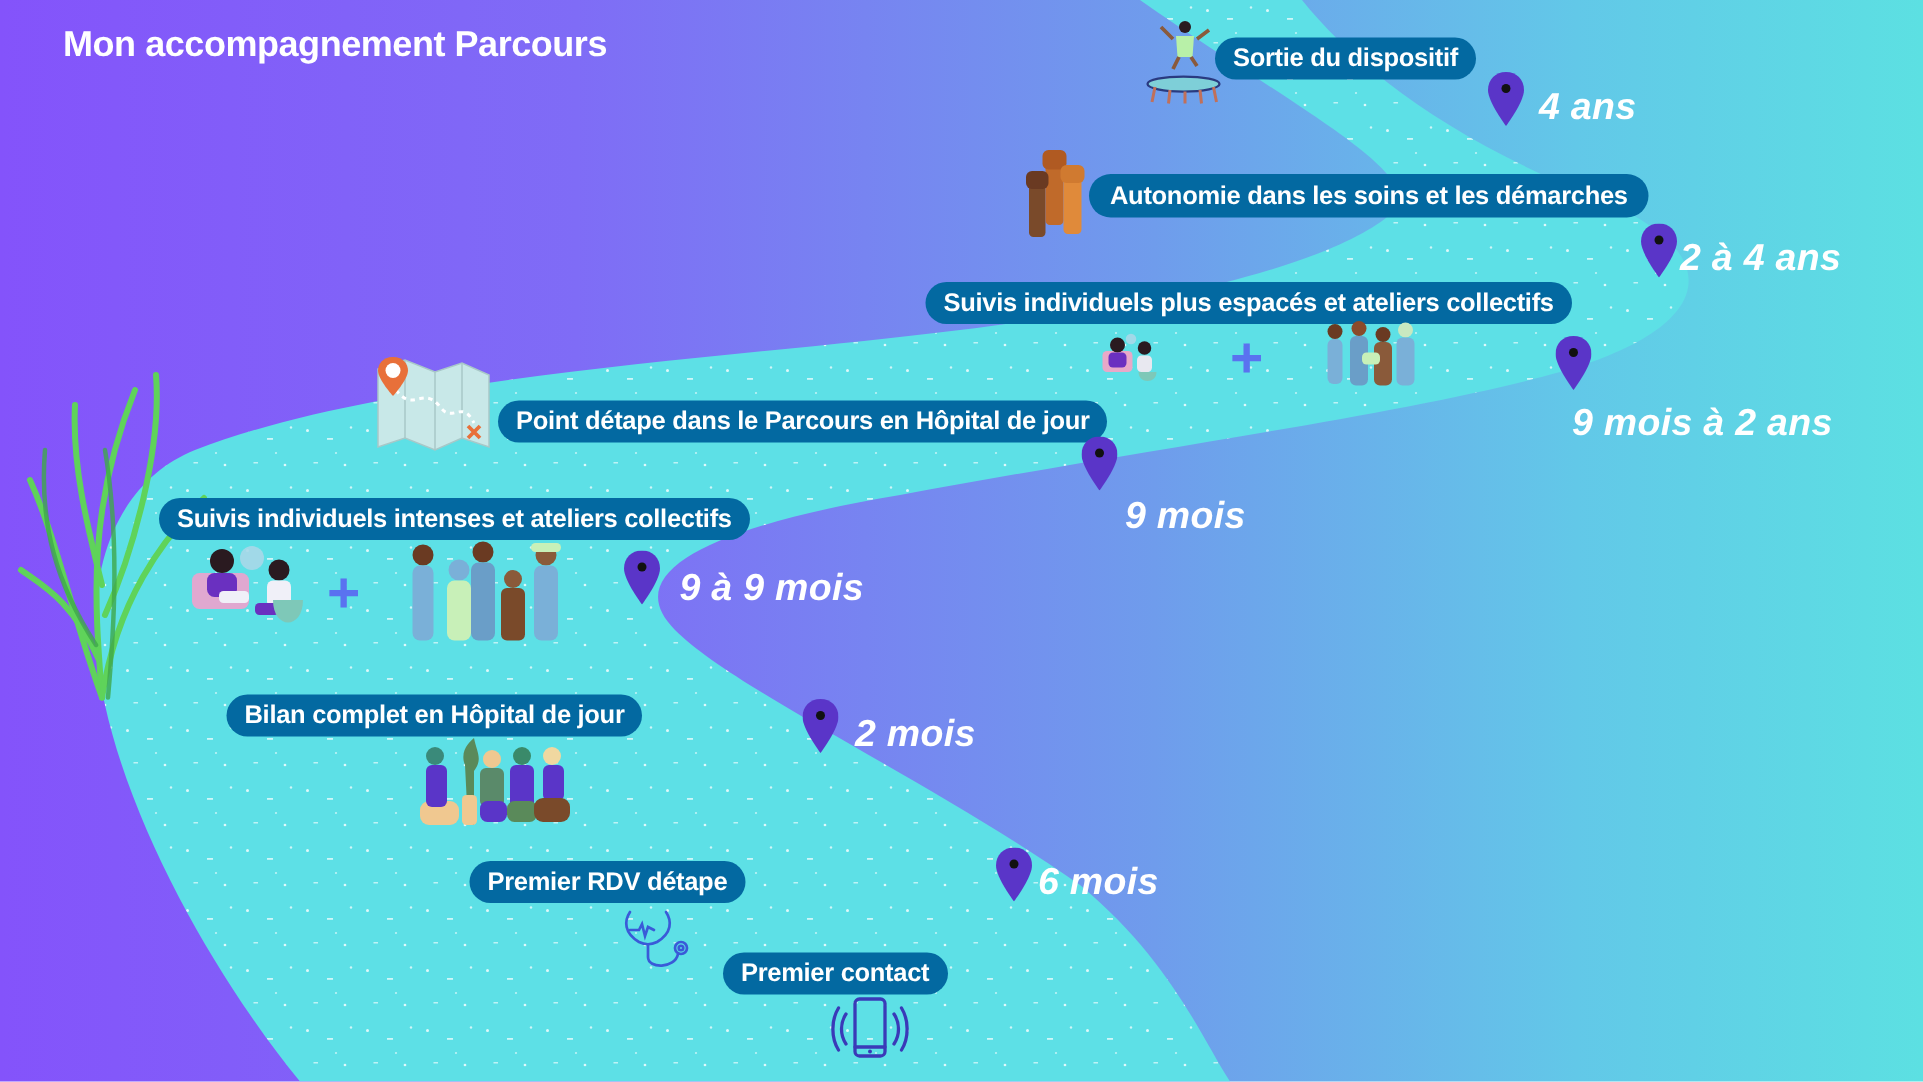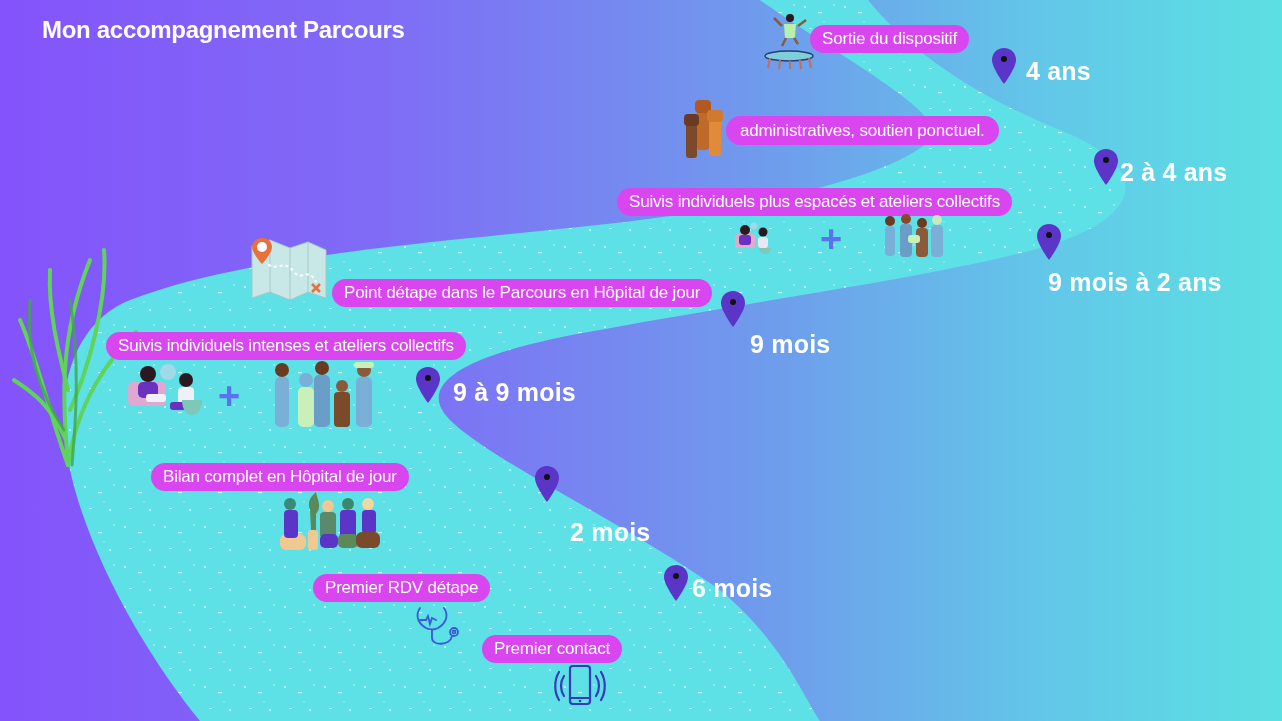--- a/index.html
+++ b/index.html
@@ -9,35 +9,36 @@
       font-family: "Liberation Sans", "DejaVu Sans", sans-serif;
       background: linear-gradient(90deg, #8453fb 0%, #7f6cf6 30%, #6f9cec 60%, #62c8e8 82%, #5ce0e2 100%);
     }
     .road-svg { position: absolute; left: 0; top: 0; width: 1282px; height: 721px; }
     .title {
       position: absolute; left: 18px; top: 16px;
       color: #ffffff; font-size: 24px; font-weight: bold; letter-spacing: -0.3px; margin-left: 24px;
     }
     .pill {
       position: absolute;
-      background: #d946ef;
+      background: #0369a1;
       color: #ffffff;
-      font-weight: normal;
+      font-weight: bold;
       font-size: 17px;
       line-height: 20px;
       padding: 4px 12px;
       border-radius: 14px;
       white-space: nowrap;
       text-align: center;
       letter-spacing: -0.2px;
     }
     .pill.two { line-height: 19px; padding: 5px 14px; border-radius: 18px; font-size: 17px; }
     .time {
       position: absolute;
       color: #ffffff;
+      font-style: italic;
       font-weight: bold;
       font-size: 25px;
       white-space: nowrap;
       letter-spacing: 0.2px;
     }
     .pin { position: absolute; width: 24px; height: 36px; }
     .illu { position: absolute; }
     .plus {
       position: absolute; color: #5a72f0; font-size: 38px; font-weight: bold; line-height: 38px;
     }
@@ -106,21 +107,21 @@
 
 <svg class="illu" style="left:682px; top:100px; width:44px; height:58px;" viewBox="0 0 44 58">
   <rect x="4" y="18" width="11" height="40" rx="3" fill="#7a4a2a"></rect>
   <rect x="15" y="4" width="12" height="46" rx="3" fill="#c06a2a"></rect>
   <rect x="27" y="14" width="12" height="42" rx="3" fill="#e08a3a"></rect>
   <rect x="2" y="14" width="15" height="12" rx="4" fill="#6a3a22"></rect>
   <rect x="13" y="0" width="16" height="13" rx="4" fill="#b05a22"></rect>
   <rect x="25" y="10" width="16" height="12" rx="4" fill="#d07a30"></rect>
 </svg>
 <div class="pill two" style="left:726px; top:116px;">
-  <div>administratives, soutien ponctuel.</div>
+  <div>Autonomie dans les soins et les démarches</div>
 </div>
 <svg class="pin" style="left:1094px; top:149px;" viewBox="0 0 24 36">
     <path d="M12 0 C 5 0 0 5 0 12 C 0 20 12 36 12 36 C 12 36 24 20 24 12 C 24 5 19 0 12 0 Z" fill="#5a35c8"></path>
     <circle cx="12" cy="11" r="3" fill="#111"></circle>
   </svg>
 <div class="time" style="left:1120px; top:158px;">2 à 4 ans</div>
 
 <div class="pill" style="left:617px; top:188px;">Suivis individuels plus espacés et ateliers collectifs</div>
 <svg class="illu" style="left:733px; top:222px; width:42px; height:36px;" viewBox="0 0 42 36">
   <rect x="2" y="12" width="20" height="14" rx="3" fill="#e8a8c8"></rect>
@@ -150,21 +151,21 @@
 <div class="time" style="left:1048px; top:268px;">9 mois à 2 ans</div>
 
 <svg class="illu" style="left:246px; top:236px; width:84px; height:68px;" viewBox="0 0 84 68">
   <path d="M6 10 L24 4 L44 12 L62 6 L80 14 L80 62 L62 56 L44 64 L24 56 L6 62 Z" fill="#c8e8e8" stroke="#a8c8c8" stroke-width="1"></path>
   <path d="M24 4 L24 56 M44 12 L44 64 M62 6 L62 56" stroke="#a8c8c8" stroke-width="1"></path>
   <path d="M18 24 C 30 40, 36 20, 48 36 C 56 46, 62 30, 70 46" stroke="#ffffff" stroke-width="2" stroke-dasharray="3 3" fill="none"></path>
   <path d="M66 48 L74 56 M74 48 L66 56" stroke="#e8703a" stroke-width="2.5"></path>
   <path d="M16 2 C 9 2 6 7 6 11 C 6 17 16 28 16 28 C 16 28 26 17 26 11 C 26 7 23 2 16 2 Z" fill="#e8703a"></path>
   <circle cx="16" cy="11" r="5" fill="#ffffff"></circle>
 </svg>
-<div class="pill" style="left:332px; top:267px;margin-top:12px;">Point détape dans le Parcours  en Hôpital de jour</div>
+<div class="pill" style="left:332px; top:267px;">Point détape dans le Parcours  en Hôpital de jour</div>
 <svg class="pin" style="left:721px; top:291px;" viewBox="0 0 24 36">
     <path d="M12 0 C 5 0 0 5 0 12 C 0 20 12 36 12 36 C 12 36 24 20 24 12 C 24 5 19 0 12 0 Z" fill="#5a35c8"></path>
     <circle cx="12" cy="11" r="3" fill="#111"></circle>
   </svg>
 <div class="time" style="left:734px; top:330px;margin-left:16px;">9 mois</div>
 
 <div class="pill" style="left:106px; top:332px;">Suivis individuels intenses et ateliers collectifs</div>
 <svg class="illu" style="left:126px; top:362px; width:78px; height:66px;" viewBox="0 0 78 66">
   <rect x="2" y="20" width="38" height="24" rx="5" fill="#e0a8d0"></rect>
   <circle cx="22" cy="12" r="8" fill="#2a1a20"></circle>
@@ -210,21 +211,21 @@
     <rect x="64" y="20" width="16" height="30" rx="4" fill="#5a35c8"></rect>
   <rect x="62" y="44" width="20" height="14" rx="5" fill="#5a8a5a"></rect>
   <circle cx="92" cy="14" r="6" fill="#f0d8a0"></circle>
     <rect x="86" y="20" width="14" height="24" rx="4" fill="#5a35c8"></rect>
   <rect x="80" y="42" width="24" height="16" rx="6" fill="#7a4a2a"></rect>
 </svg>
 <svg class="pin" style="left:535px; top:466px;" viewBox="0 0 24 36">
     <path d="M12 0 C 5 0 0 5 0 12 C 0 20 12 36 12 36 C 12 36 24 20 24 12 C 24 5 19 0 12 0 Z" fill="#5a35c8"></path>
     <circle cx="12" cy="11" r="3" fill="#111"></circle>
   </svg>
-<div class="time" style="left:570px; top:475px;margin-top:43px;">2 mois</div>
+<div class="time" style="left:570px; top:475px;">2 mois</div>
 
 <div class="pill" style="left:313px; top:574px;">Premier RDV détape</div>
 <svg class="illu" style="left:414px; top:604px; width:50px; height:46px;" viewBox="0 0 50 46">
   <g fill="none" stroke="#3a5ad8" stroke-width="1.8" stroke-linecap="round">
     <path d="M6 4 C 2 10, 2 18, 12 24 C 16 26, 20 26, 24 24 C 34 18, 34 10, 30 4"></path>
     <path d="M18 26 L18 34 C 18 42, 36 42, 38 32"></path>
     <circle cx="40" cy="28" r="4"></circle>
     <circle cx="40" cy="28" r="1.5"></circle>
     <path d="M6 16 L12 16 L14 12 L16 20 L18 14 L22 16"></path>
   </g>

